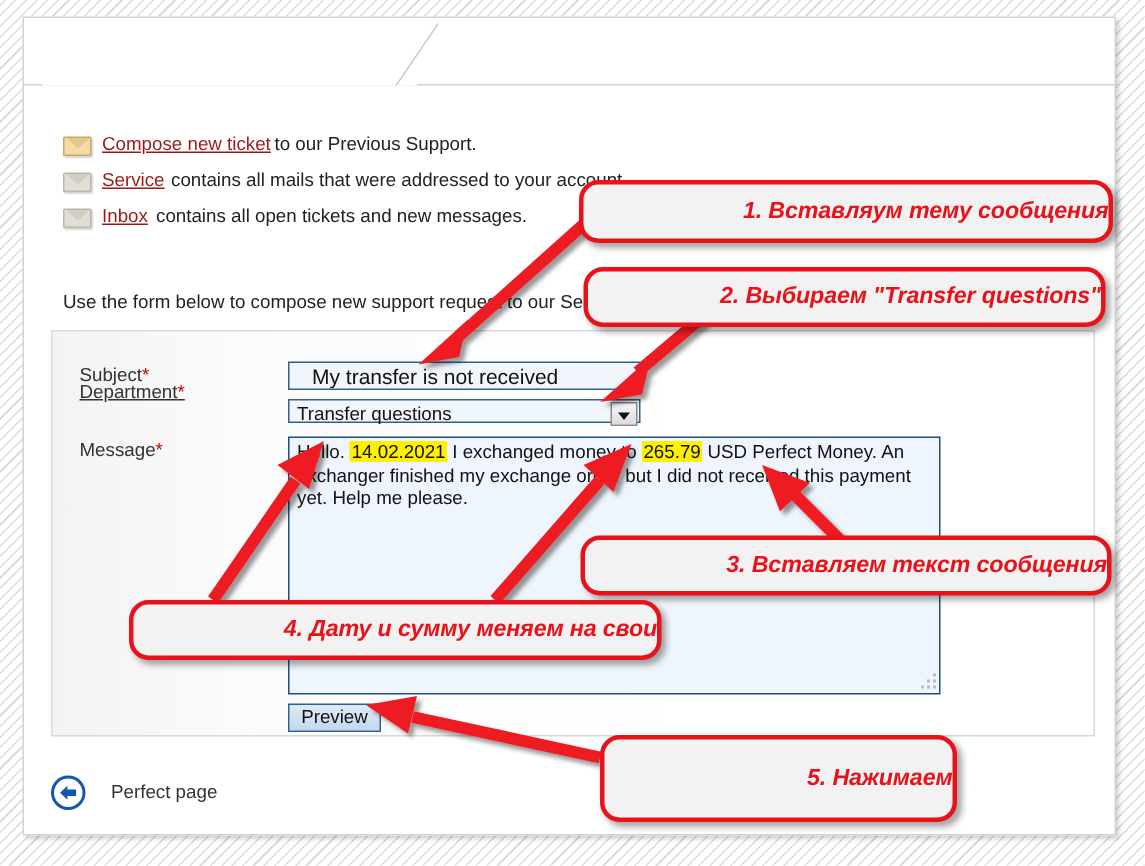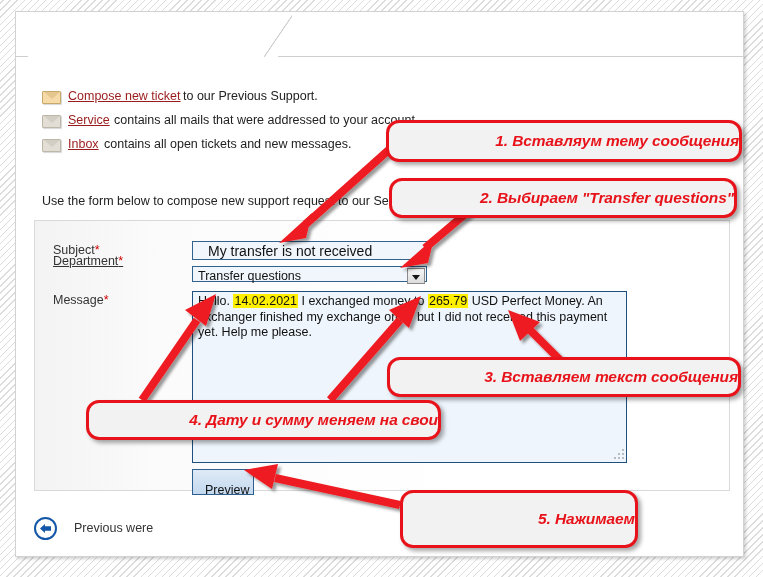--- a/index.html
+++ b/index.html
@@ -270,21 +270,21 @@
     top: 248px;
     width: 62px;
     height: 19px;
     background: linear-gradient(to bottom, #dfeaf6, #c3d8ee);
     border: 1px solid #2d5f8f;
     font-family: "Liberation Sans", sans-serif;
     font-size: 12.5px;
     color: #111111;
     box-sizing: border-box;
     cursor: pointer;
-    padding: 12px;
+    padding: 0;
     line-height: 17px;
   }
 
   
   #previous-page-row {
     position: absolute;
     left: 18px;
     top: 505px;
     height: 26px;
     white-space: nowrap;
@@ -404,21 +404,21 @@
         <i style="right:4px; top:8px;"></i>
         <i style="right:8px; top:8px;"></i>
       </div>
     </div>
 
     <button id="preview-button">Preview</button>
   </div>
 
   <div id="previous-page-row">
     <span id="back-icon"></span>
-    <span id="previous-page-label">Previous were</span>
+    <span id="previous-page-label">Perfect page</span>
   </div>
 </div>
 
 <svg id="annotations" viewBox="0 0 763 577" width="763" height="577" xmlns="http://www.w3.org/2000/svg">
   <defs>
     <filter id="arrowShadow" x="-30%" y="-30%" width="180%" height="180%">
       <feDropShadow dx="3" dy="3" stdDeviation="1.4" flood-color="#000000" flood-opacity="0.4"></feDropShadow>
     </filter>
   </defs>
 

